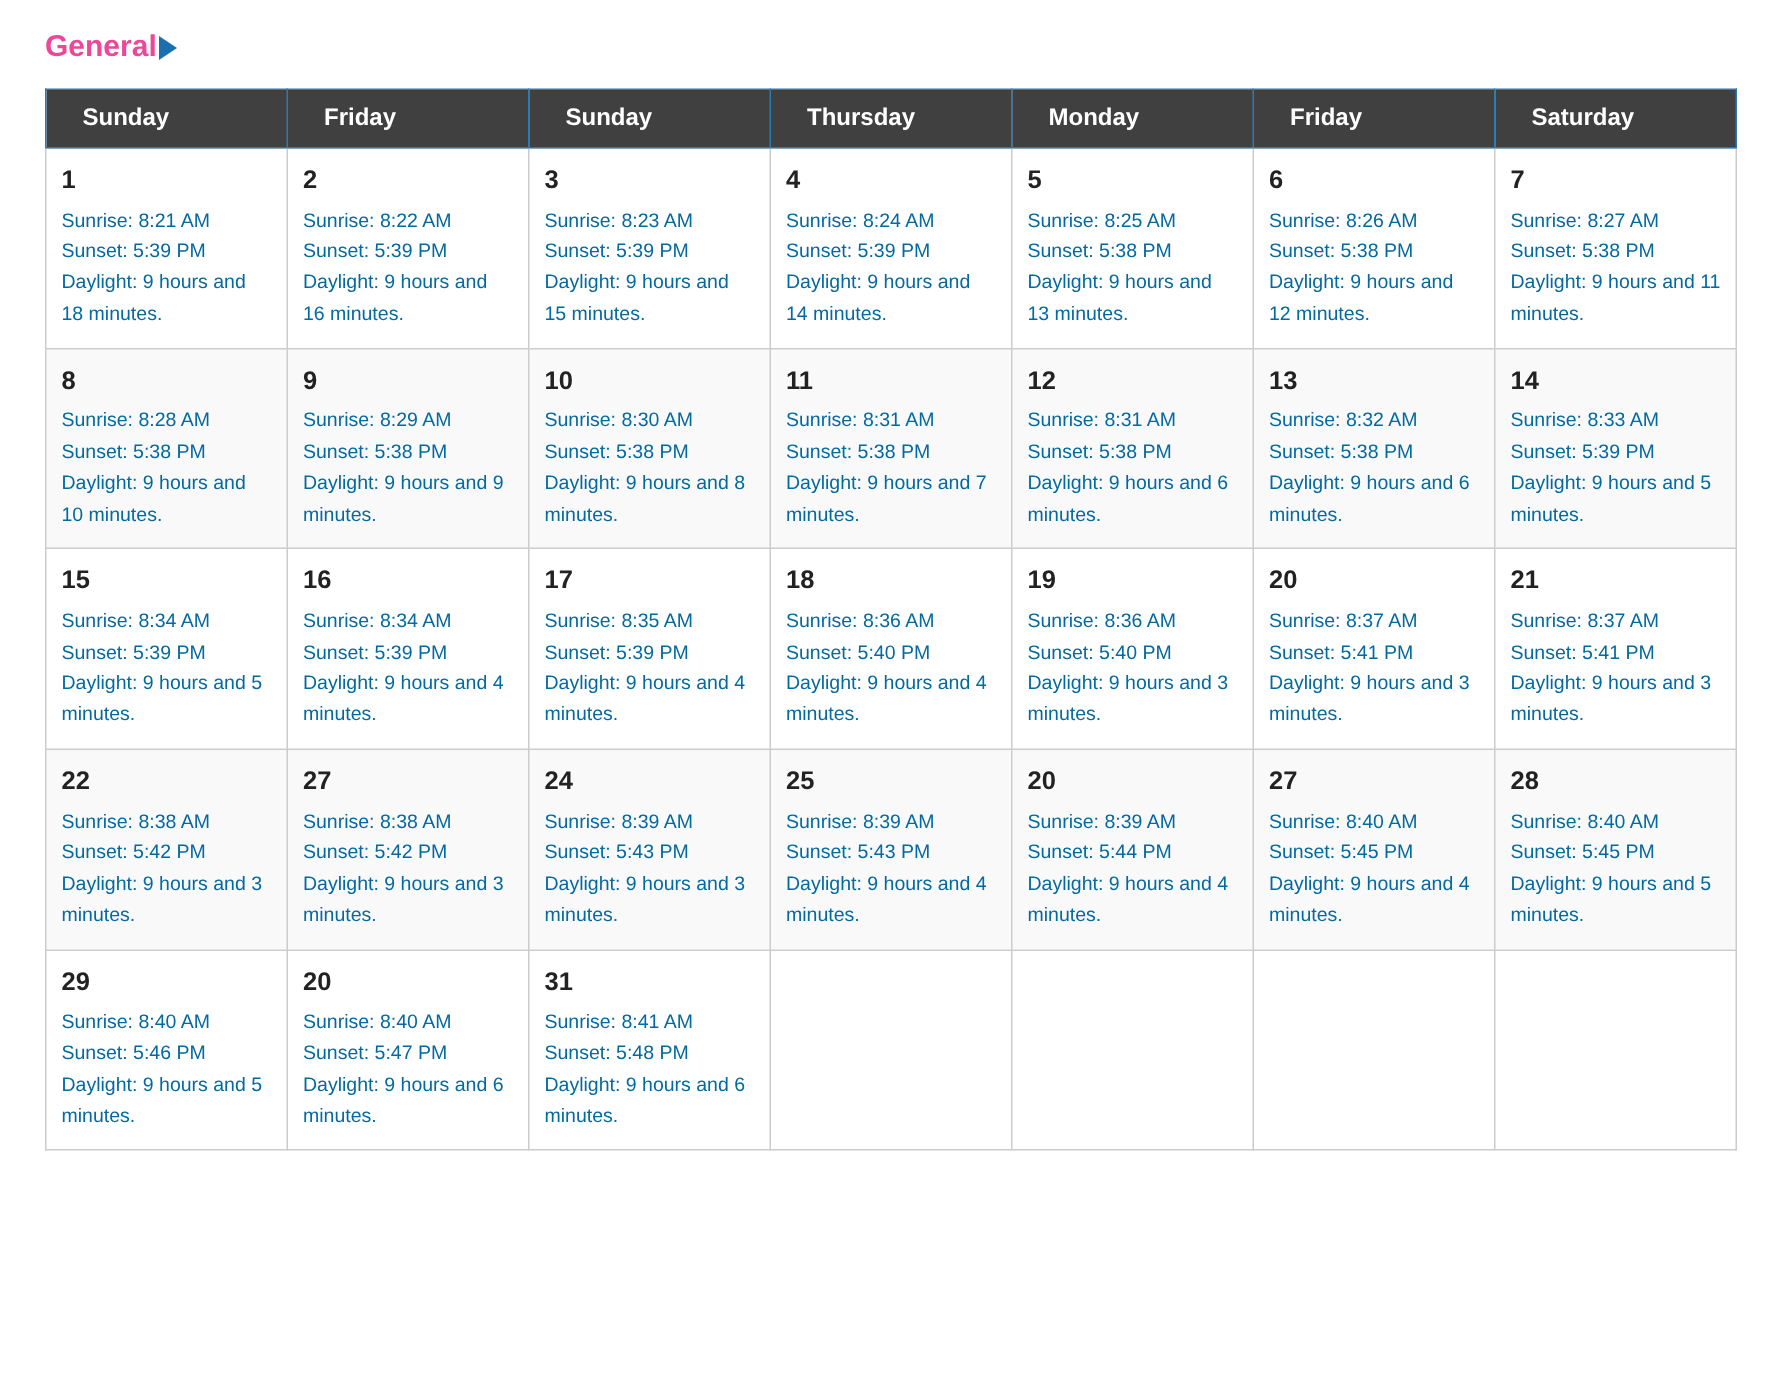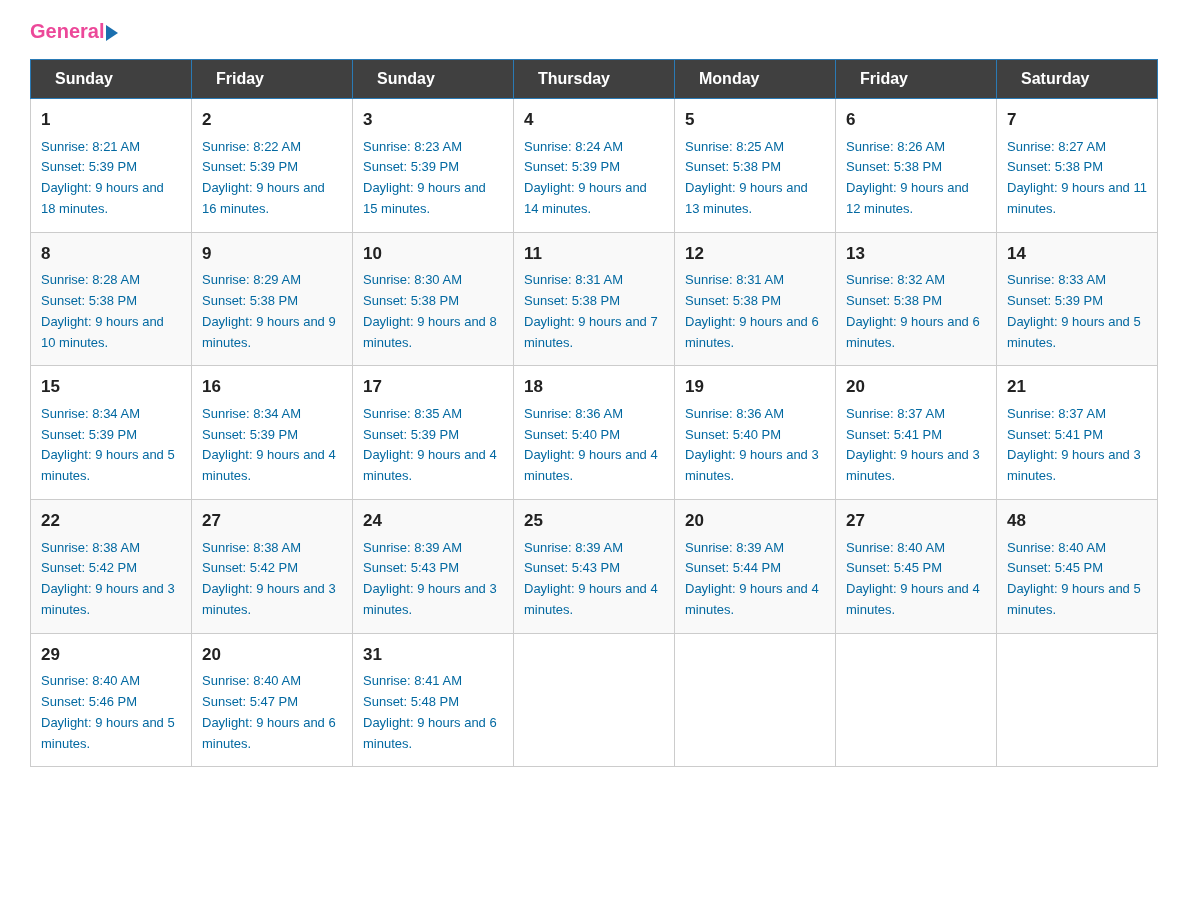--- a/index.html
+++ b/index.html
@@ -237,21 +237,21 @@
         </td>
         <td>
           <span class="day-number">20</span>
           <span class="day-info">Sunrise: 8:39 AM<br>Sunset: 5:44 PM<br>Daylight: 9 hours and 4 minutes.</span>
         </td>
         <td>
           <span class="day-number">27</span>
           <span class="day-info">Sunrise: 8:40 AM<br>Sunset: 5:45 PM<br>Daylight: 9 hours and 4 minutes.</span>
         </td>
         <td>
-          <span class="day-number">48</span>
+          <span class="day-number">28</span>
           <span class="day-info">Sunrise: 8:40 AM<br>Sunset: 5:45 PM<br>Daylight: 9 hours and 5 minutes.</span>
         </td>
       </tr>
       <tr>
         <td>
           <span class="day-number">29</span>
           <span class="day-info">Sunrise: 8:40 AM<br>Sunset: 5:46 PM<br>Daylight: 9 hours and 5 minutes.</span>
         </td>
         <td>
           <span class="day-number">20</span>

